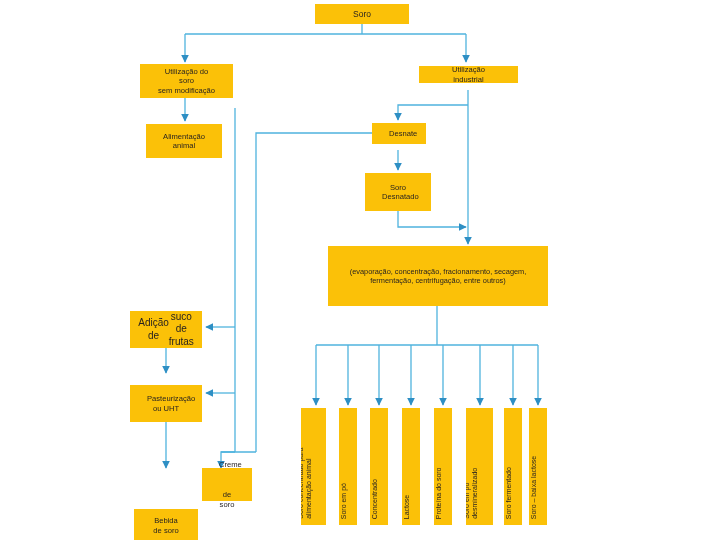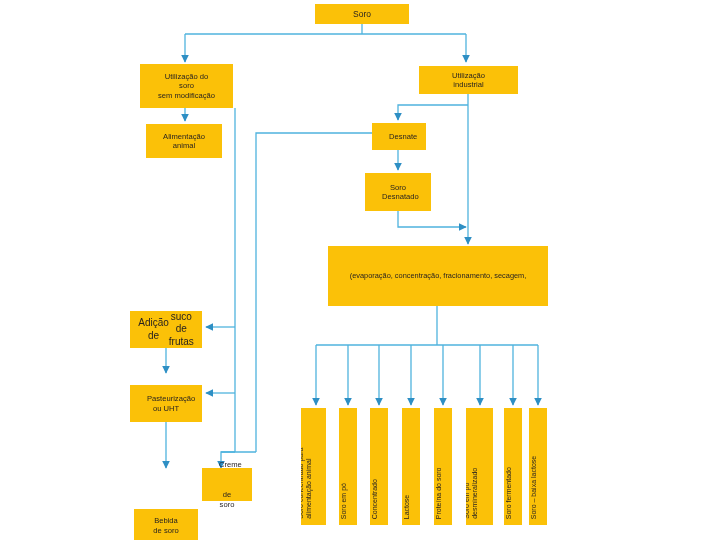--- a/index.html
+++ b/index.html
@@ -114,45 +114,46 @@
       <path d="M480,345 L480,405" marker-end="url(#arw)"></path>
       <path d="M513,345 L513,405" marker-end="url(#arw)"></path>
       <path d="M538,345 L538,405" marker-end="url(#arw)"></path>
     </g>
   </svg>
 
   <div class="node" style="left:315px; top:4px; width:94px; height:20px; font-size:8.5px;">
     <span>Soro</span>
   </div>
 
-  <div class="node" style="left:140px; top:64px; width:93px; height:44px; font-size:7.6px; flex-direction:column;">
+  <div class="node" style="left:140px; top:64px; width:93px; height:34px; font-size:7.6px; flex-direction:column;">
     <span>Utilização do soro</span>
     <span>sem modificação</span>
   </div>
 
-  <div class="node" style="left:419px; top:66px; width:99px; height:28px; font-size:7.6px;">
+  <div class="node" style="left:419px; top:66px; width:99px; height:17px; font-size:7.6px;">
     <span>Utilização industrial</span>
   </div>
 
   <div class="node" style="left:146px; top:124px; width:76px; height:34px; font-size:7.6px; flex-direction:column;">
     <span>Alimentação</span>
     <span>animal</span>
   </div>
 
-  <div class="node" style="left:372px; top:123px; width:54px; height:27px; font-size:7.6px;">
+  <div class="node" style="left:372px; top:123px; width:54px; height:21px; font-size:7.6px;">
     <span>Desnate</span>
   </div>
 
   <div class="node" style="left:365px; top:173px; width:66px; height:38px; font-size:7.6px; flex-direction:column;">
     <span>Soro</span>
     <span>Desnatado</span>
   </div>
 
   <div class="node" style="left:328px; top:246px; width:220px; height:60px; font-size:7.4px; flex-direction:column;">
     <span>(evaporação, concentração, fracionamento, secagem,</span>
+    <span>fermentação, centrifugação, entre outros)</span>
   </div>
 
   <div class="node" style="left:130px; top:311px; width:72px; height:37px; font-size:10px; flex-direction:row;">
     <span>Adição de</span>
     <span>suco de frutas</span>
   </div>
 
   <div class="node" style="left:130px; top:377px; width:72px; height:37px; font-size:7.6px; flex-direction:column;margin-top:8px;">
     <span>Pasteurização</span>
     <span>ou UHT</span>

